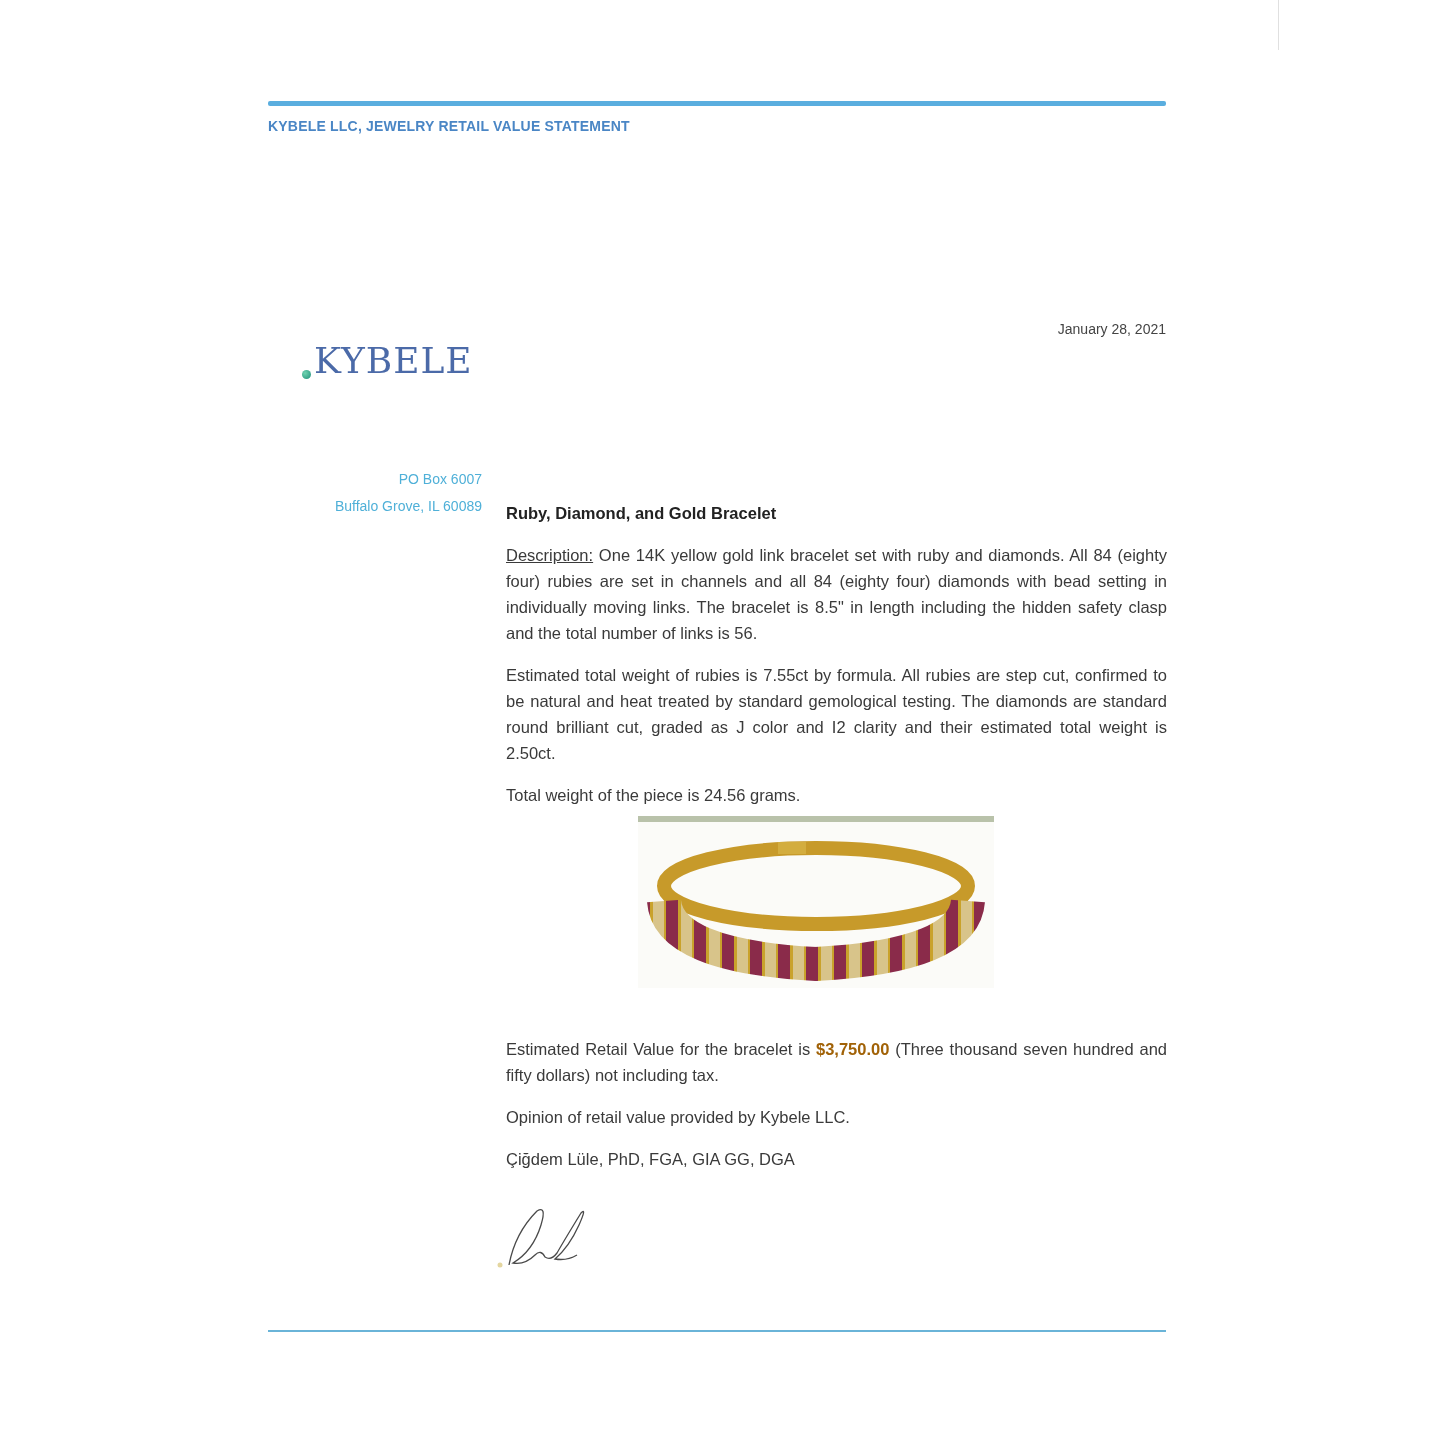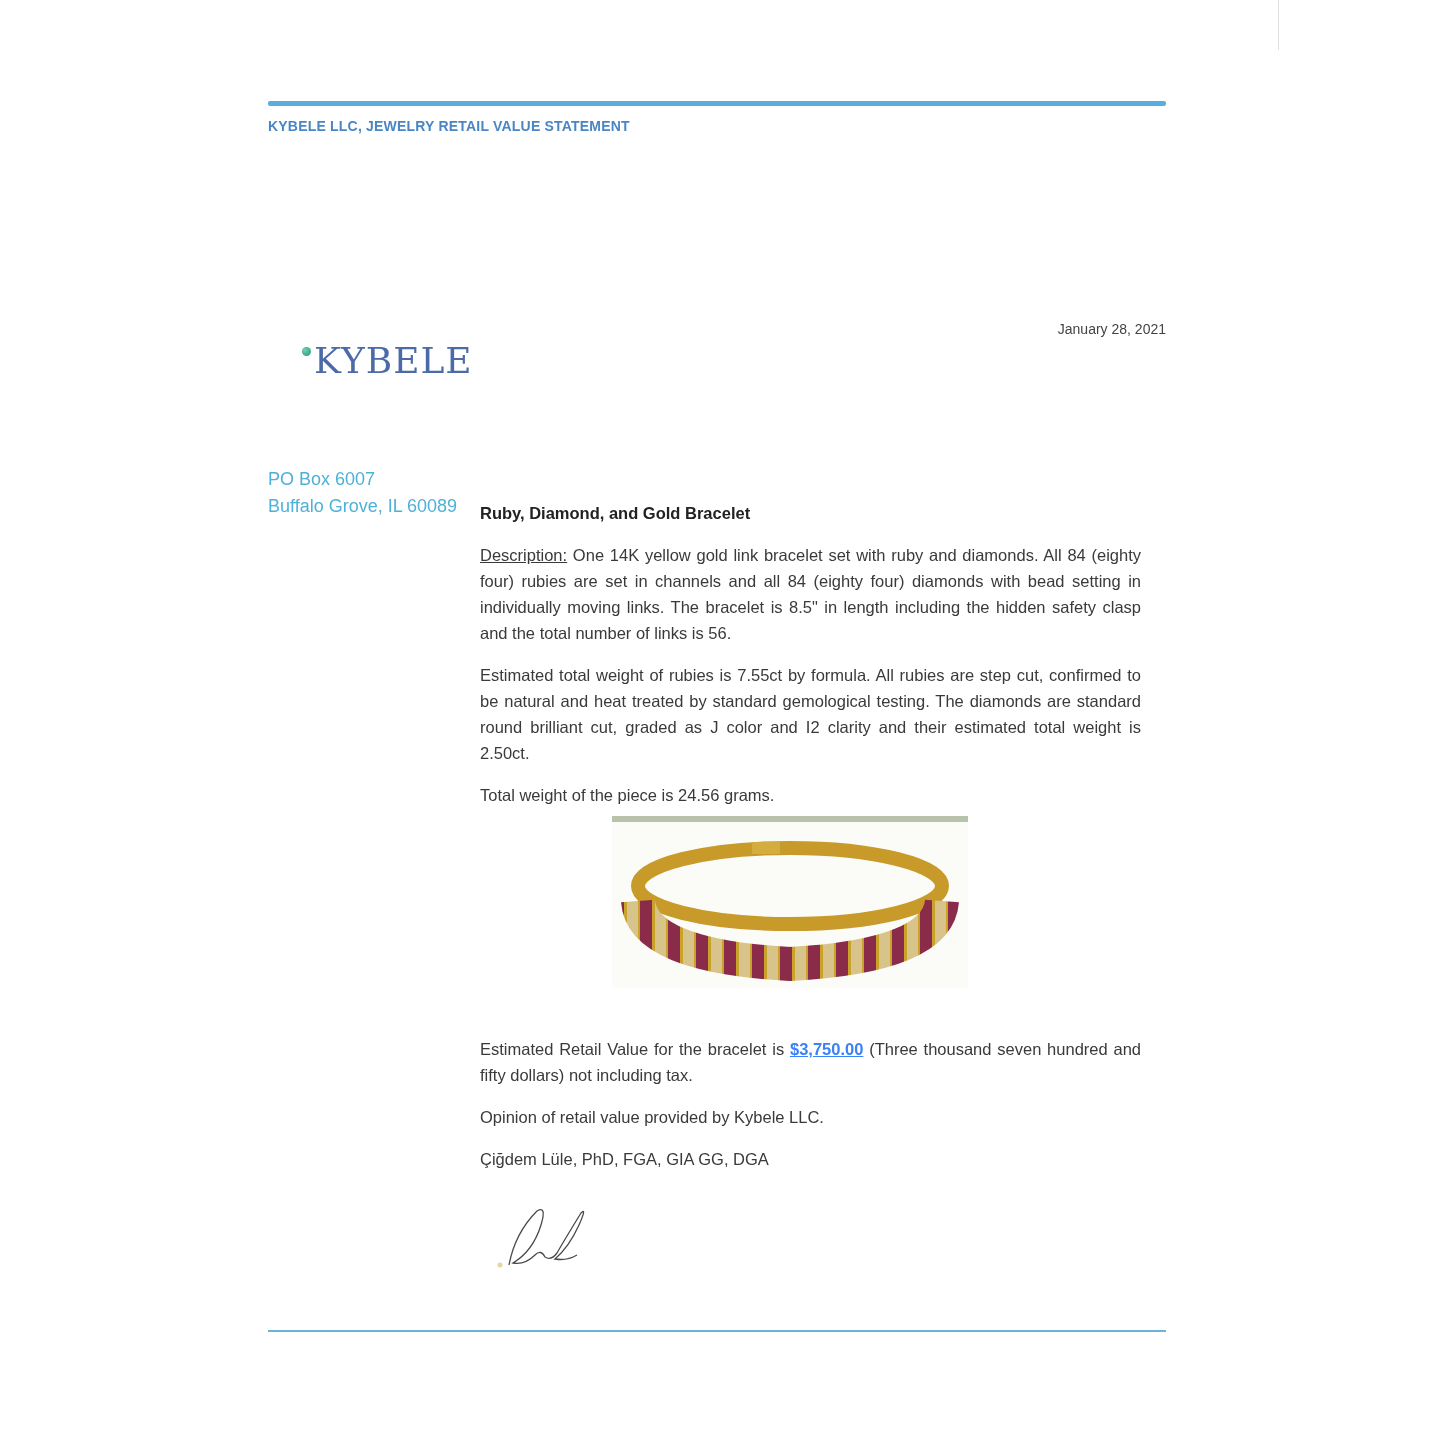--- a/index.html
+++ b/index.html
@@ -1,24 +1,24 @@
 <!DOCTYPE html>
 <html><head>
 <meta charset="utf-8">
 <style>
   html, body { margin:0; padding:0; background:#ffffff; }
   body { width:1445px; height:1445px; position:relative; overflow:hidden; font-family:"Liberation Sans", sans-serif; color:#333; }
   .top-rule { position:absolute; left:268px; top:101px; width:898px; height:5px; background:#5aaedf; border-radius:2px; }
   .doc-title { position:absolute; left:268px; top:118px; font-size:14px; font-weight:bold; color:#4a86c5; letter-spacing:0.2px; }
   .date { position:absolute; right:279px; top:321px; font-size:14px; color:#444; }
-  .logo { position:absolute; left:302px; top:343px; display:flex; align-items:flex-start; }
+  .logo { position:absolute; left:302px; top:343px; display:flex; align-items:flex-end; }
   .logo-dot { width:9px; height:9px; border-radius:50%; background:radial-gradient(circle at 35% 35%, #6fd3b0, #1f8f7a); margin-top:4px; margin-right:3px; }
   .logo-text { font-family:"DejaVu Serif", serif; font-size:36px; color:#4b6aa8; letter-spacing:1px; line-height:1; }
-  .address { position:absolute; left:268px; top:466px; width:214px; text-align:left; color:#4fb0d8; font-size:18px; line-height:27px; }
-  .content { position:absolute; left:480px; top:500px; width:661px; font-size:16.5px; line-height:26px; color:#3a3a3a; }
+  .address { position:absolute; left:268px; top:466px; width:214px; text-align:right; color:#4fb0d8; font-size:14px; line-height:27px; }
+  .content { position:absolute; left:506px; top:500px; width:661px; font-size:16.5px; line-height:26px; color:#3a3a3a; }
   .item-title { font-weight:bold; font-size:16.5px; color:#222; margin:0 0 16px 0; }
   .content p { margin:8px 0 16px 0; text-align:justify; }
   .u { text-decoration:underline; }
   .photo { position:relative; margin:8px 0 0 132px; width:356px; height:172px; background:#fbfbf8; overflow:hidden; }
   .photo-strip { position:absolute; left:0; top:0; width:356px; height:6px; background:#b9c2aa; }
   .signature { position:absolute; left:495px; top:1203px; width:100px; height:75px; }
   .bottom-rule { position:absolute; left:268px; top:1330px; width:898px; height:2px; background:#6ab4d8; }
   .right-edge { position:absolute; left:1278px; top:0; width:1px; height:50px; background:#e0e0e0; }
 </style>
 </head>
@@ -56,21 +56,21 @@
           <rect x="12" y="0" width="3" height="30" fill="#c9a22b"></rect>
           <rect x="26" y="0" width="2" height="30" fill="#c9a22b"></rect>
         </pattern>
       </defs>
       <ellipse cx="178" cy="70" rx="152" ry="38" fill="none" stroke="#c79a2a" stroke-width="14"></ellipse>
       <path d="M26 85 Q30 140 178 148 Q326 140 330 85" fill="none" stroke="url(#links)" stroke-width="34"></path>
       <rect x="140" y="26" width="28" height="12" fill="#d3ad3f"></rect>
     </svg>
   </div>
 
-  <p style="margin-top:48px;"><span>Estimated Retail Value for the bracelet is </span><b style="color:#3b82f6;text-decoration:underline;">$3,750.00</b><span> (Three thousand seven hundred and fifty dollars) not including tax.</span></p>
+  <p style="margin-top:48px;"><span>Estimated Retail Value for the bracelet is </span><b style="color:#a16207;">$3,750.00</b><span> (Three thousand seven hundred and fifty dollars) not including tax.</span></p>
   <p>Opinion of retail value provided by Kybele LLC.</p>
   <p>Çiğdem Lüle, PhD, FGA, GIA GG, DGA</p>
 </div>
 
 <svg class="signature" viewBox="0 0 100 75">
   <path d="M14 62 Q20 30 42 8 Q52 2 46 22 Q38 48 18 60 Q30 62 40 52 Q46 46 50 54 Q56 58 62 50 Q70 36 86 10 Q92 4 84 22 Q74 44 60 56 Q72 58 82 52" fill="none" stroke="#4a4a4a" stroke-width="1.3"></path>
   <circle cx="5" cy="62" r="2.5" fill="#e4d6a0"></circle>
 </svg>
 
 <div class="bottom-rule"></div>

